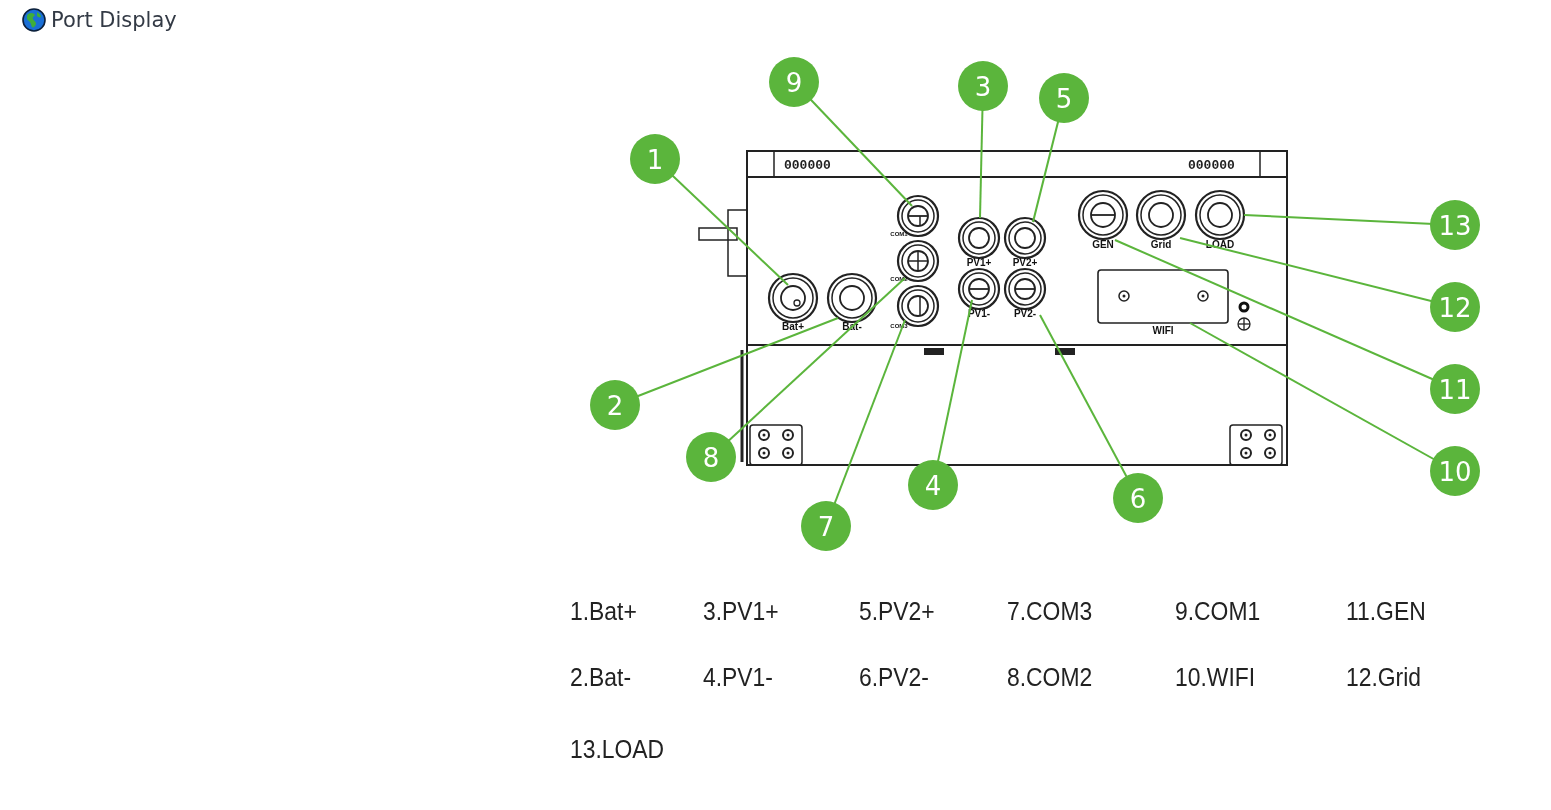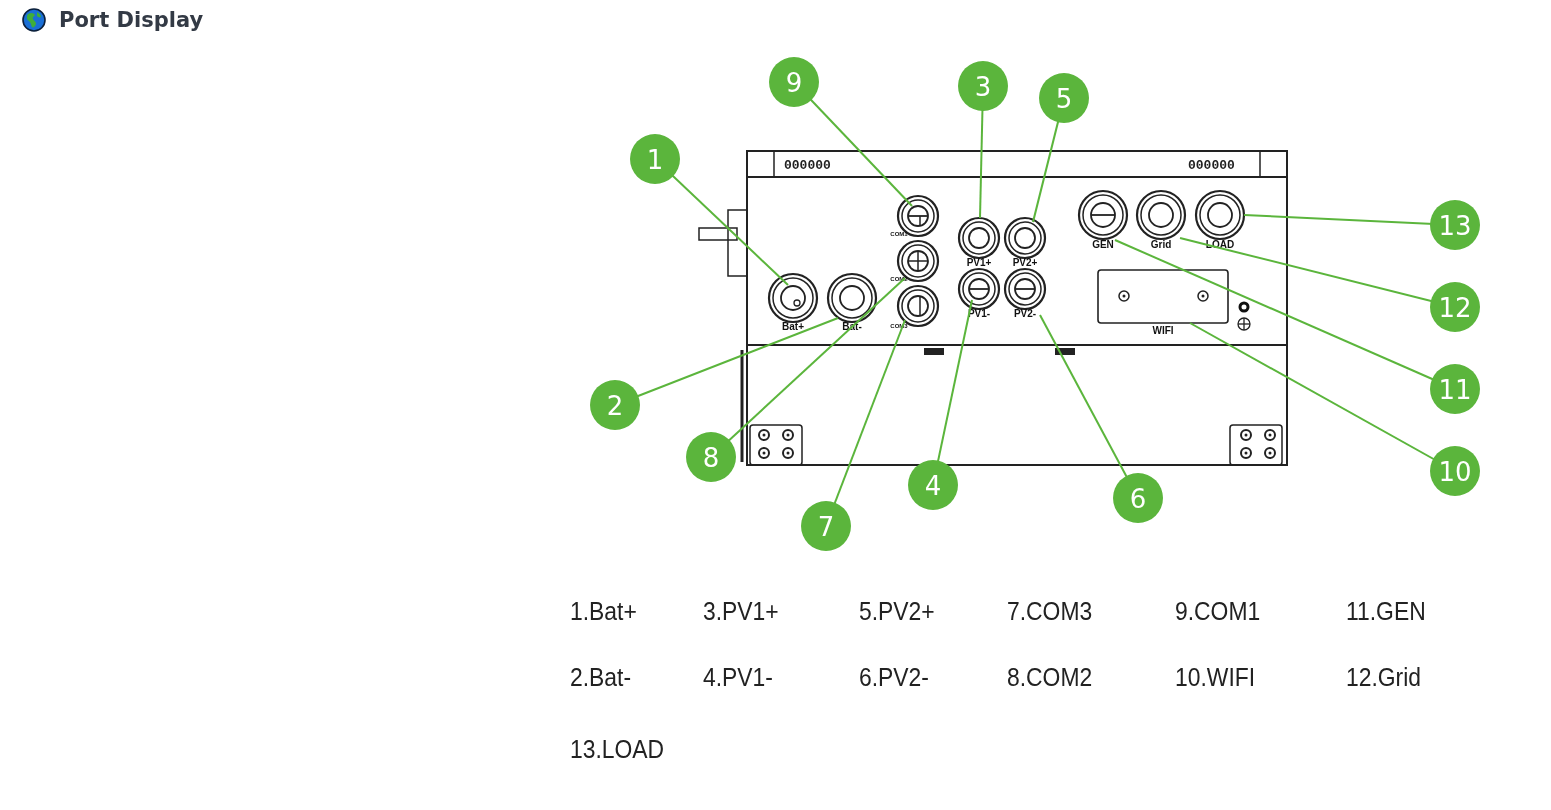--- a/index.html
+++ b/index.html
@@ -1,17 +1,17 @@
 <!DOCTYPE html>
 <html><head>
   <meta charset="utf-8">
   <style>
     html, body { margin: 0; padding: 0; background: #ffffff; }
     body { width: 1551px; height: 810px; position: relative; overflow: hidden; font-family: "DejaVu Sans", sans-serif; }
-    .header { position: absolute; left: 22px; top: 8px; display: flex; align-items: center; gap: 13px; font-weight: bold; }
+    .header { position: absolute; left: 22px; top: 8px; display: flex; align-items: center; gap: 5px; }
     .globe { width: 24px; height: 24px; }
     .title { font-family: "DejaVu Sans", sans-serif; font-size: 21px; color: #333a45; letter-spacing: 0px; }
     svg.diagram { position: absolute; left: 0; top: 0; }
     .legend { position: absolute; left: 570px; top: 596px; font-family: "Liberation Sans", sans-serif; font-size: 26px; color: #222; }
     .legend-item { position: absolute; white-space: nowrap; transform: scaleX(0.88); transform-origin: left top; }
     .callout-text { font-family: "DejaVu Sans", sans-serif; font-size: 26px; fill: #ffffff; text-anchor: middle; dominant-baseline: central; }
     .port-label { font-family: "Liberation Sans", sans-serif; font-size: 10px; font-weight: bold; fill: #111; text-anchor: middle; }
     .port-label-small { font-family: "Liberation Sans", sans-serif; font-size: 6px; font-weight: bold; fill: #111; text-anchor: middle; }
   </style>
 </head>

